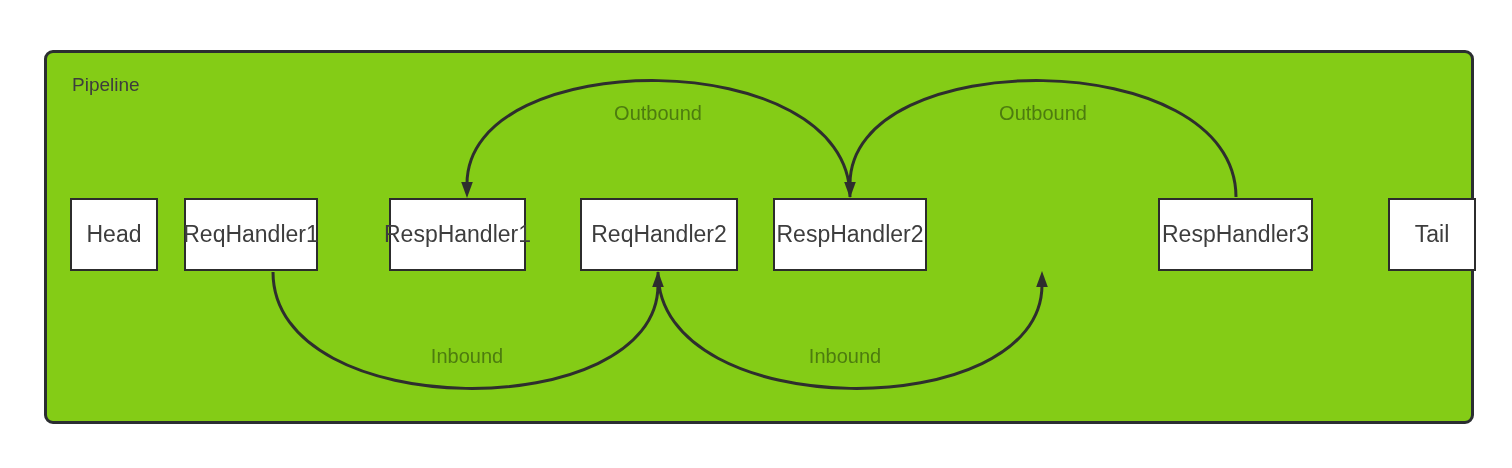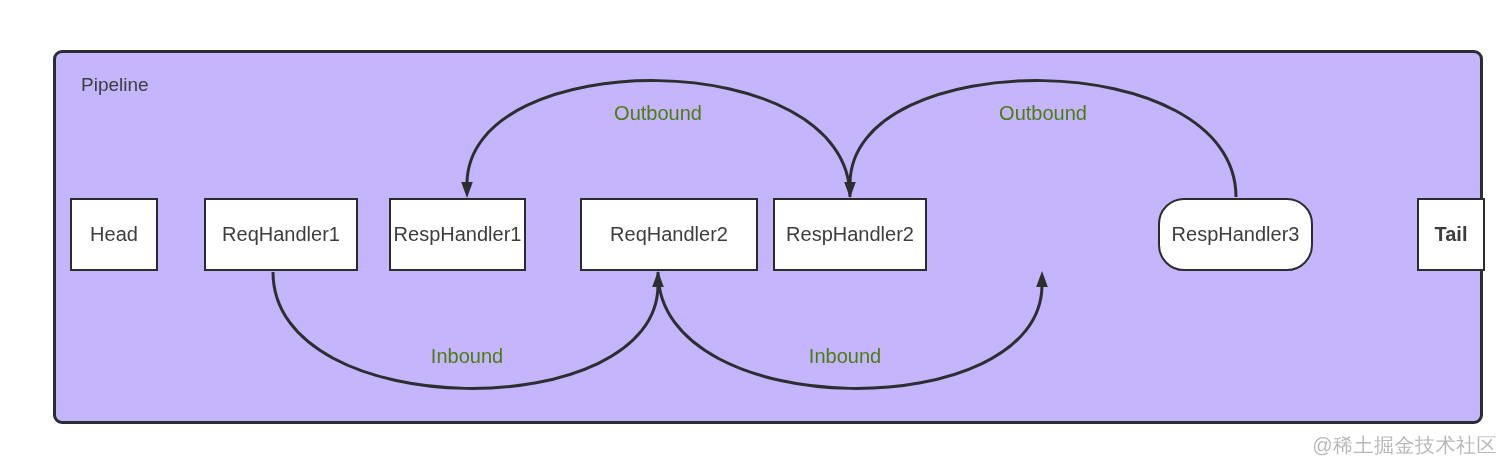--- a/index.html
+++ b/index.html
@@ -8,26 +8,26 @@
   .stage {
     position: relative;
     width: 1512px;
     height: 468px;
     background: #ffffff;
     overflow: hidden;
   }
 
   .pipeline-box {
     position: absolute;
-    left: 53px;
+    left: 44px;
     top: 50px;
     width: 1430px;
     height: 374px;
     box-sizing: border-box;
-    background: #c4b5fd;
+    background: #84cc16;
     border: 3px solid #2b2e30;
     border-radius: 9px;
     padding-left: 34px;
   }
 
   .pipeline-title {
     position: absolute;
     left: 25px;
     top: 21px;
     font-size: 19px;
@@ -53,32 +53,32 @@
   .node {
     position: absolute;
     top: 198px;
     height: 73px;
     box-sizing: border-box;
     background: #ffffff;
     border: 2.5px solid #2c2c2c;
     display: flex;
     align-items: center;
     justify-content: center;
-    font-size: 20px;
+    font-size: 23px;
     color: #3d3d3d;
     white-space: nowrap;
   }
   .node-head  { left: 70px;   width: 88px;  }
-  .node-req1  { left: 204px;  width: 154px; }
+  .node-req1  { left: 184px;  width: 134px; }
   .node-resp1 { left: 389px;  width: 137px; }
-  .node-req2  { left: 580px;  width: 178px; }
+  .node-req2  { left: 580px;  width: 158px; }
   .node-resp2 { left: 773px;  width: 154px; }
   .node-req3  { left: 965px;  width: 155px; }
-  .node-resp3 { left: 1158px; width: 155px; border-radius: 26px; }
-  .node-tail  { left: 1417px; width: 68px; font-weight: bold;  }
+  .node-resp3 { left: 1158px; width: 155px; }
+  .node-tail  { left: 1388px; width: 88px;  }
 
   .edge-label {
     position: absolute;
     transform: translateX(-50%);
     font-size: 20px;
     color: #4d7c0f;
     white-space: nowrap;
   }
   .edge-label.outbound-1 { left: 658px;  top: 102px; }
   .edge-label.outbound-2 { left: 1043px; top: 102px; }
@@ -124,15 +124,14 @@
   <div class="node node-req2">ReqHandler2</div>
   <div class="node node-resp2">RespHandler2</div>
   <div class="node node-resp3">RespHandler3</div>
   <div class="node node-tail">Tail</div>
 
   <div class="edge-label outbound-1">Outbound</div>
   <div class="edge-label outbound-2">Outbound</div>
   <div class="edge-label inbound-1">Inbound</div>
   <div class="edge-label inbound-2">Inbound</div>
 
-  <div class="watermark">@稀土掘金技术社区</div>
 
 </div>
 
 </body></html>

